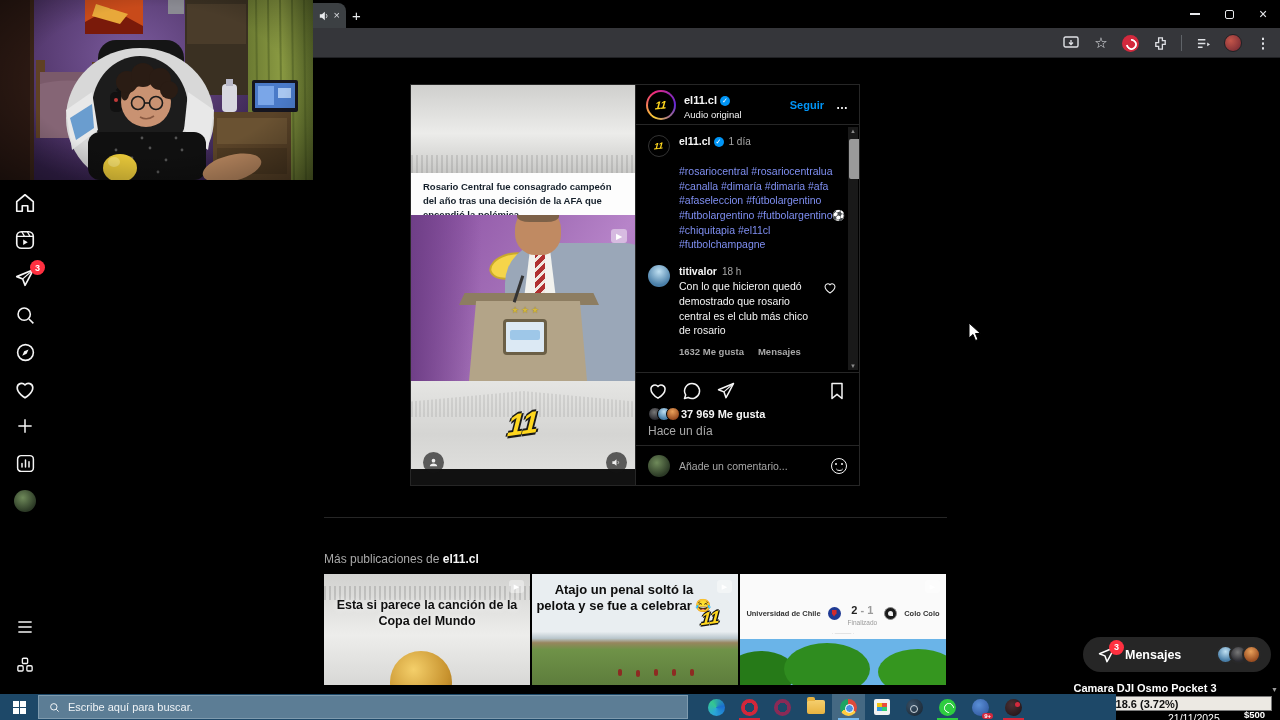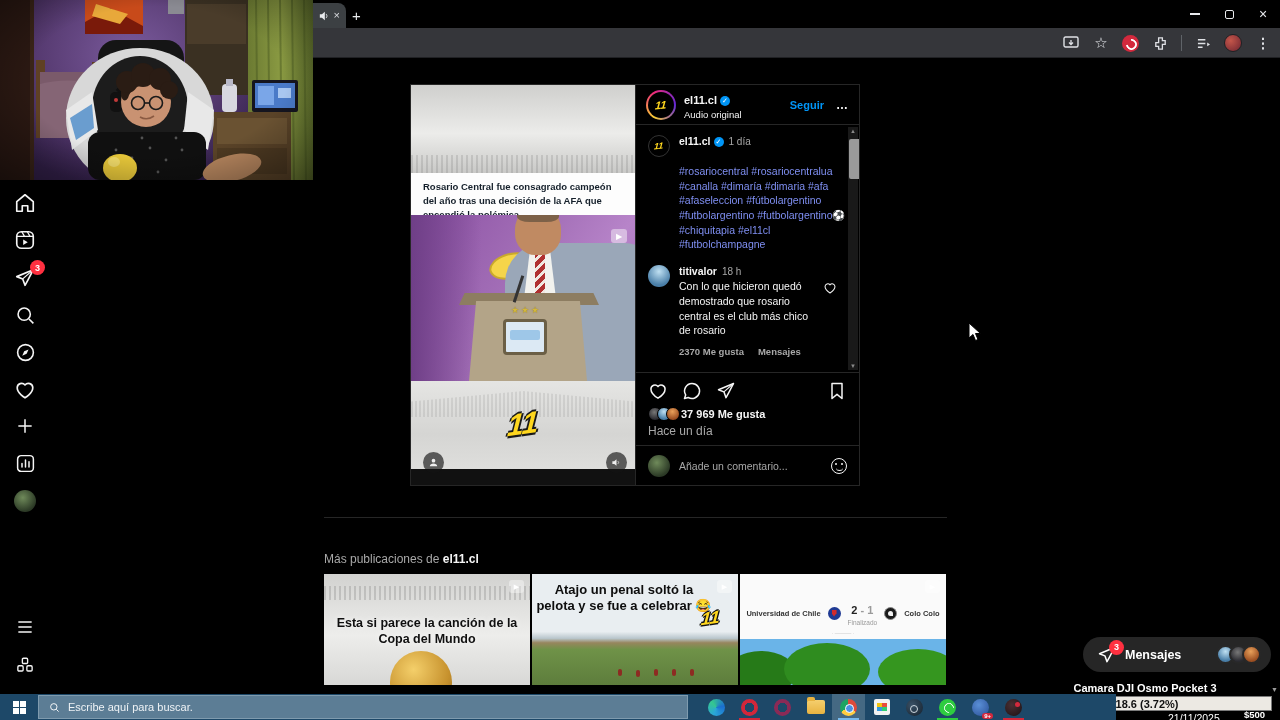--- a/index.html
+++ b/index.html
@@ -159,21 +159,21 @@
 
   
   #divider { position:absolute; left:324px; top:459px; width:623px; height:1px; background:#262626; }
   #more-heading { position:absolute; left:324px; top:494px; font-size:12px; color:#a8a8a8; }
   #more-heading b { color:#f5f5f5; }
   .thumb { position:absolute; top:516px; width:206px; height:111px; overflow:hidden; background:#222; }
   .reel-badge { position:absolute; right:6px; top:6px; width:15px; height:13px;
     background:rgba(255,255,255,.4); border-radius:3px; color:#fff; font-size:7px;
     display:flex; align-items:center; justify-content:center; }
   #thumb1 { left:324px; background:linear-gradient(#d2d2d0, #ededeb 55%, #d8d8d6); }
-  #thumb1 .cap { position:absolute; left:8px; right:8px; top:42px; text-align:center; color:#101010;
+  #thumb1 .cap { position:absolute; left:8px; right:8px; top:24px; text-align:center; color:#101010;
     font-weight:bold; font-size:12.5px; line-height:1.25; text-shadow:0 0 6px rgba(255,255,255,.9); }
   #thumb1 .ball { position:absolute; left:66px; bottom:-28px; width:62px; height:62px; border-radius:50%;
     background:radial-gradient(circle at 38% 30%, #f4cf6a, #c7922e 60%, #8d6216); }
   #thumb1::before { content:""; position:absolute; left:0; top:12px; right:0; height:14px;
     background:repeating-linear-gradient(90deg, rgba(80,80,80,.4) 0 2px, transparent 2px 5px); opacity:.5; }
   #thumb2 { left:532px; background:linear-gradient(#e9eef1 0 52%, #b9c6cc 58%, #97865e 62%, #6f9248 68%, #5d7d3c); }
   #thumb2 .cap { position:absolute; left:4px; right:26px; top:8px; text-align:center; color:#0d0d0d;
     font-weight:bold; font-size:13px; line-height:1.2; }
   #thumb2 .mini11 { position:absolute; right:18px; top:34px; font-size:18px; font-weight:900;
     font-style:italic; color:#ffd71e; transform:skewX(-12deg) rotate(-8deg);
@@ -456,21 +456,21 @@
             <div class="hashtags">#rosariocentral #rosariocentralua #canalla #dimaría #dimaria #afa #afaseleccion #fútbolargentino #futbolargentino #futbolargentino⚽ #chiquitapia #el11cl #futbolchampagne</div>
           </div>
         </div>
 
         <div class="c-row">
           <div class="c-avatar av-sky"></div>
           <div class="c-body">
             <div class="c-head"><b>titivalor</b><span class="c-time">18 h</span></div>
             <div class="c-text">Con lo que hicieron quedó demostrado que rosario central es el club más chico de rosario</div>
             <div class="c-meta">
-                <span>2370 Me gusta</span>
+                <span>1632 Me gusta</span>
                 <span>Mensajes</span>
               </div>
 
           </div>
           <svg class="c-like" viewBox="0 0 24 24" fill="none" stroke="#f5f5f5" stroke-width="1.8">
               <path d="M12 20.5S3.5 15.5 3.5 9.5a4.8 4.8 0 018.5-3 4.8 4.8 0 018.5 3c0 6-8.5 11-8.5 11z"></path>
             </svg>
         </div>
 
         <div class="ig-scroll">

